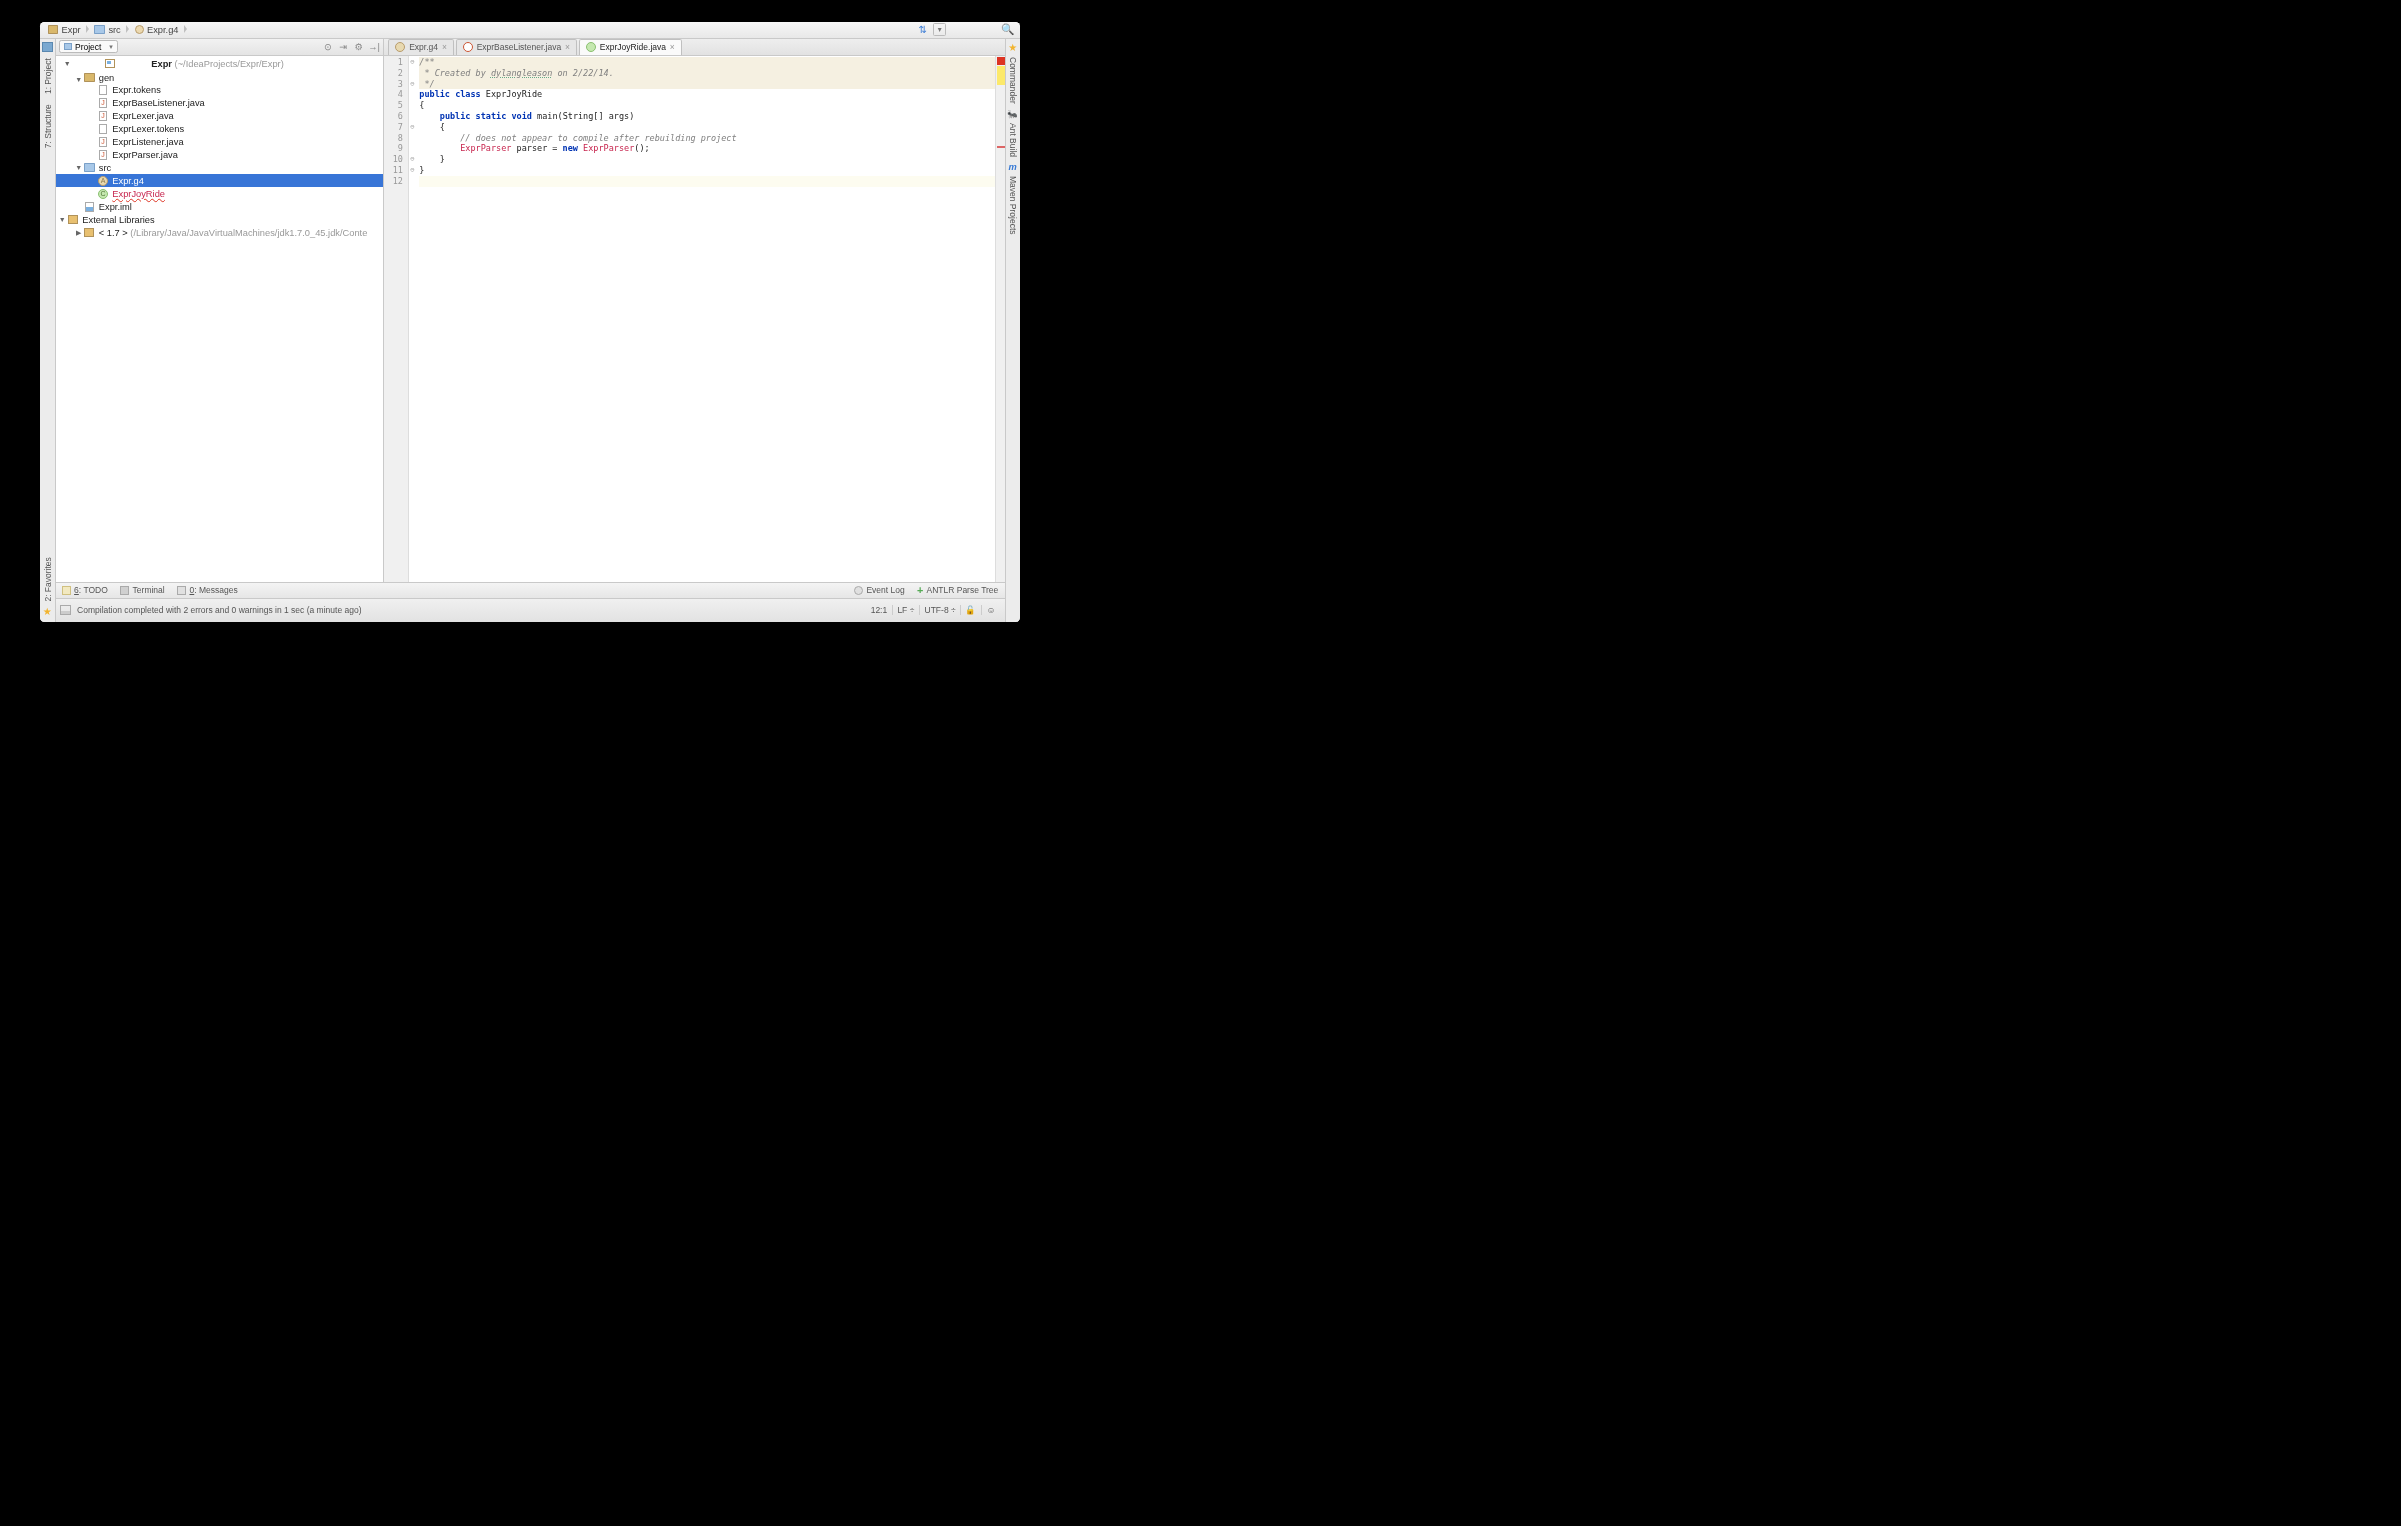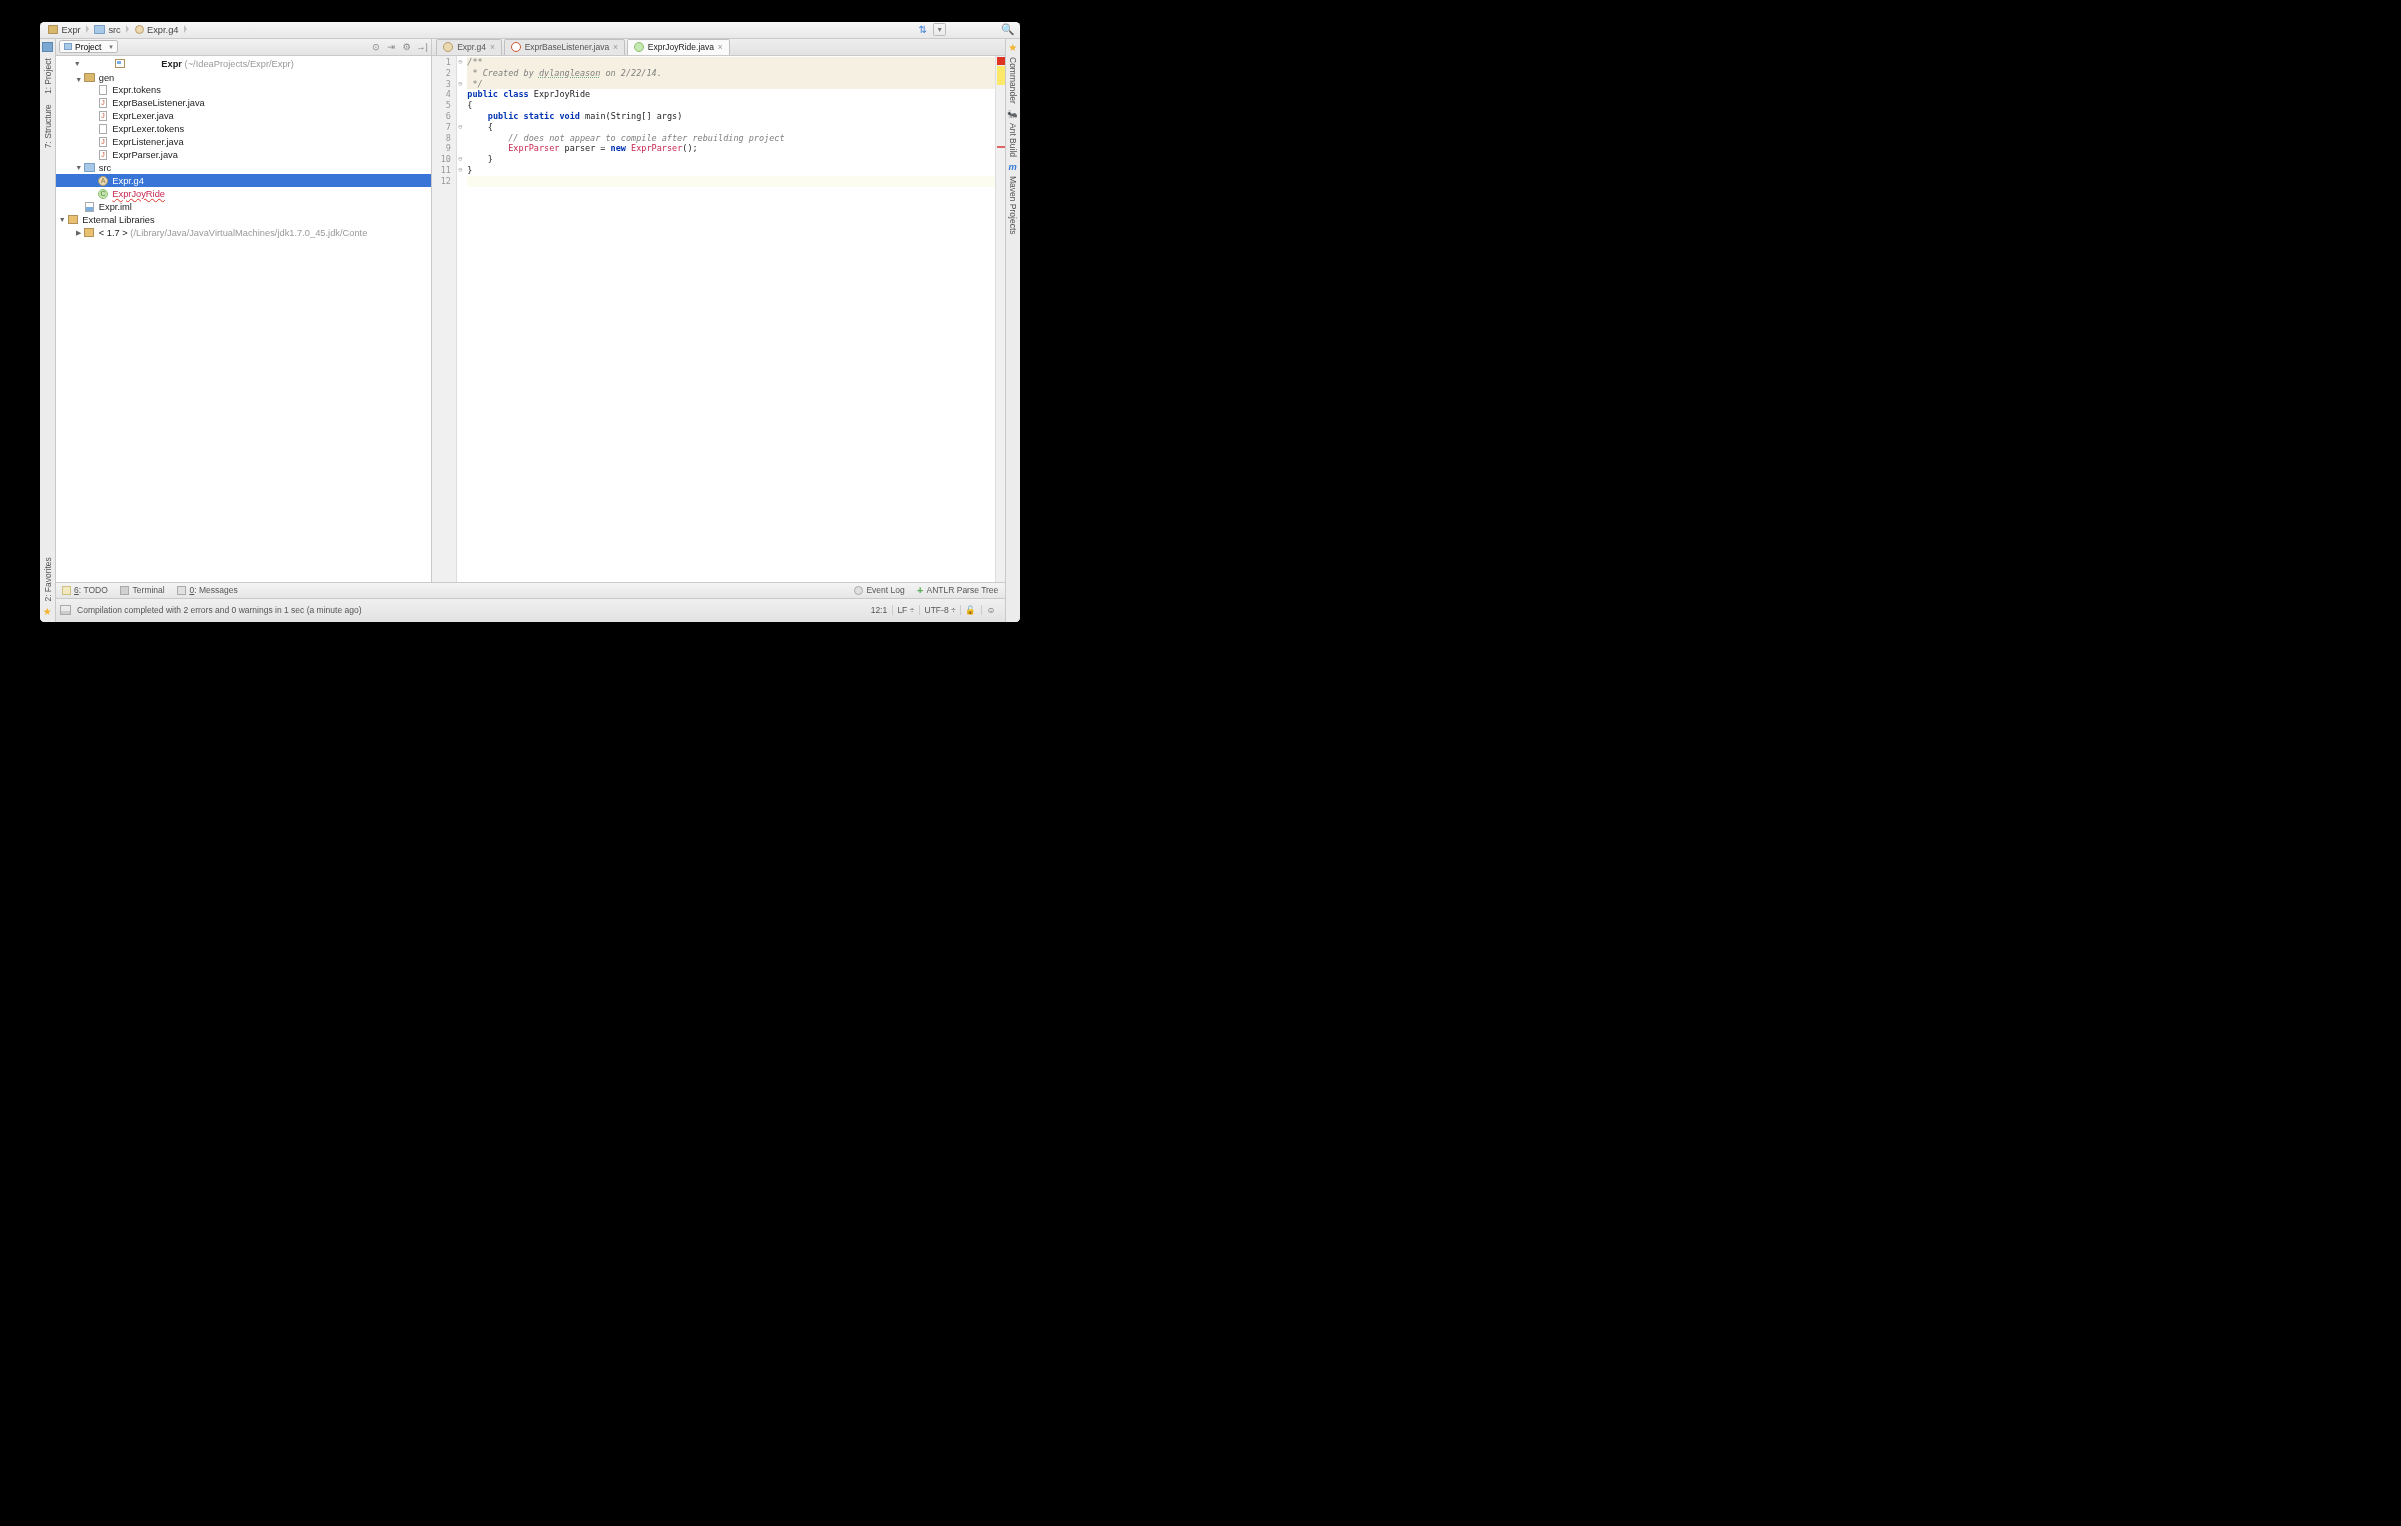--- a/index.html
+++ b/index.html
@@ -124,21 +124,21 @@
     min-width: 0;
   }
 
   
   .workspace {
     flex: 1;
     display: flex;
     min-height: 0;
   }
   .project-panel {
-    width: 376px;
+    width: 328px;
     background: #fff;
     border-right: 0.8px solid #c9c9c9;
     display: flex;
     flex-direction: column;
   }
   .panel-header {
     height: 17px;
     background: linear-gradient(#f2f2f2, #e4e4e4);
     border-bottom: 0.8px solid #c9c9c9;
     display: flex;
@@ -409,21 +409,21 @@
               <span>Project</span>
             </div>
             <div class="hicons">
               <div class="hicon">⊙</div>
               <div class="hicon">⇥</div>
               <div class="hicon">⚙</div>
               <div class="hicon">→|</div>
             </div>
           </div>
           <div class="tree" id="tree">
-              <div class="tree-node" style="padding-left: 17px; gap: 32px;">
+              <div class="tree-node" style="padding-left: 7px; gap: 32px;">
                 <span class="tree-arrow">▼</span>
                 <span class="node-icon">
                   <span class="icon-module"></span>
                 </span>
                 <span class="node-label"><b>Expr</b><span class="path"> (~/IdeaProjects/Expr/Expr)</span></span>
               </div>
               <div class="tree-node" style="padding-left: 18.5px; align-items: flex-end;">
                 <span class="tree-arrow">▼</span>
                 <span class="node-icon">
                   <span class="icon-folder"></span>

